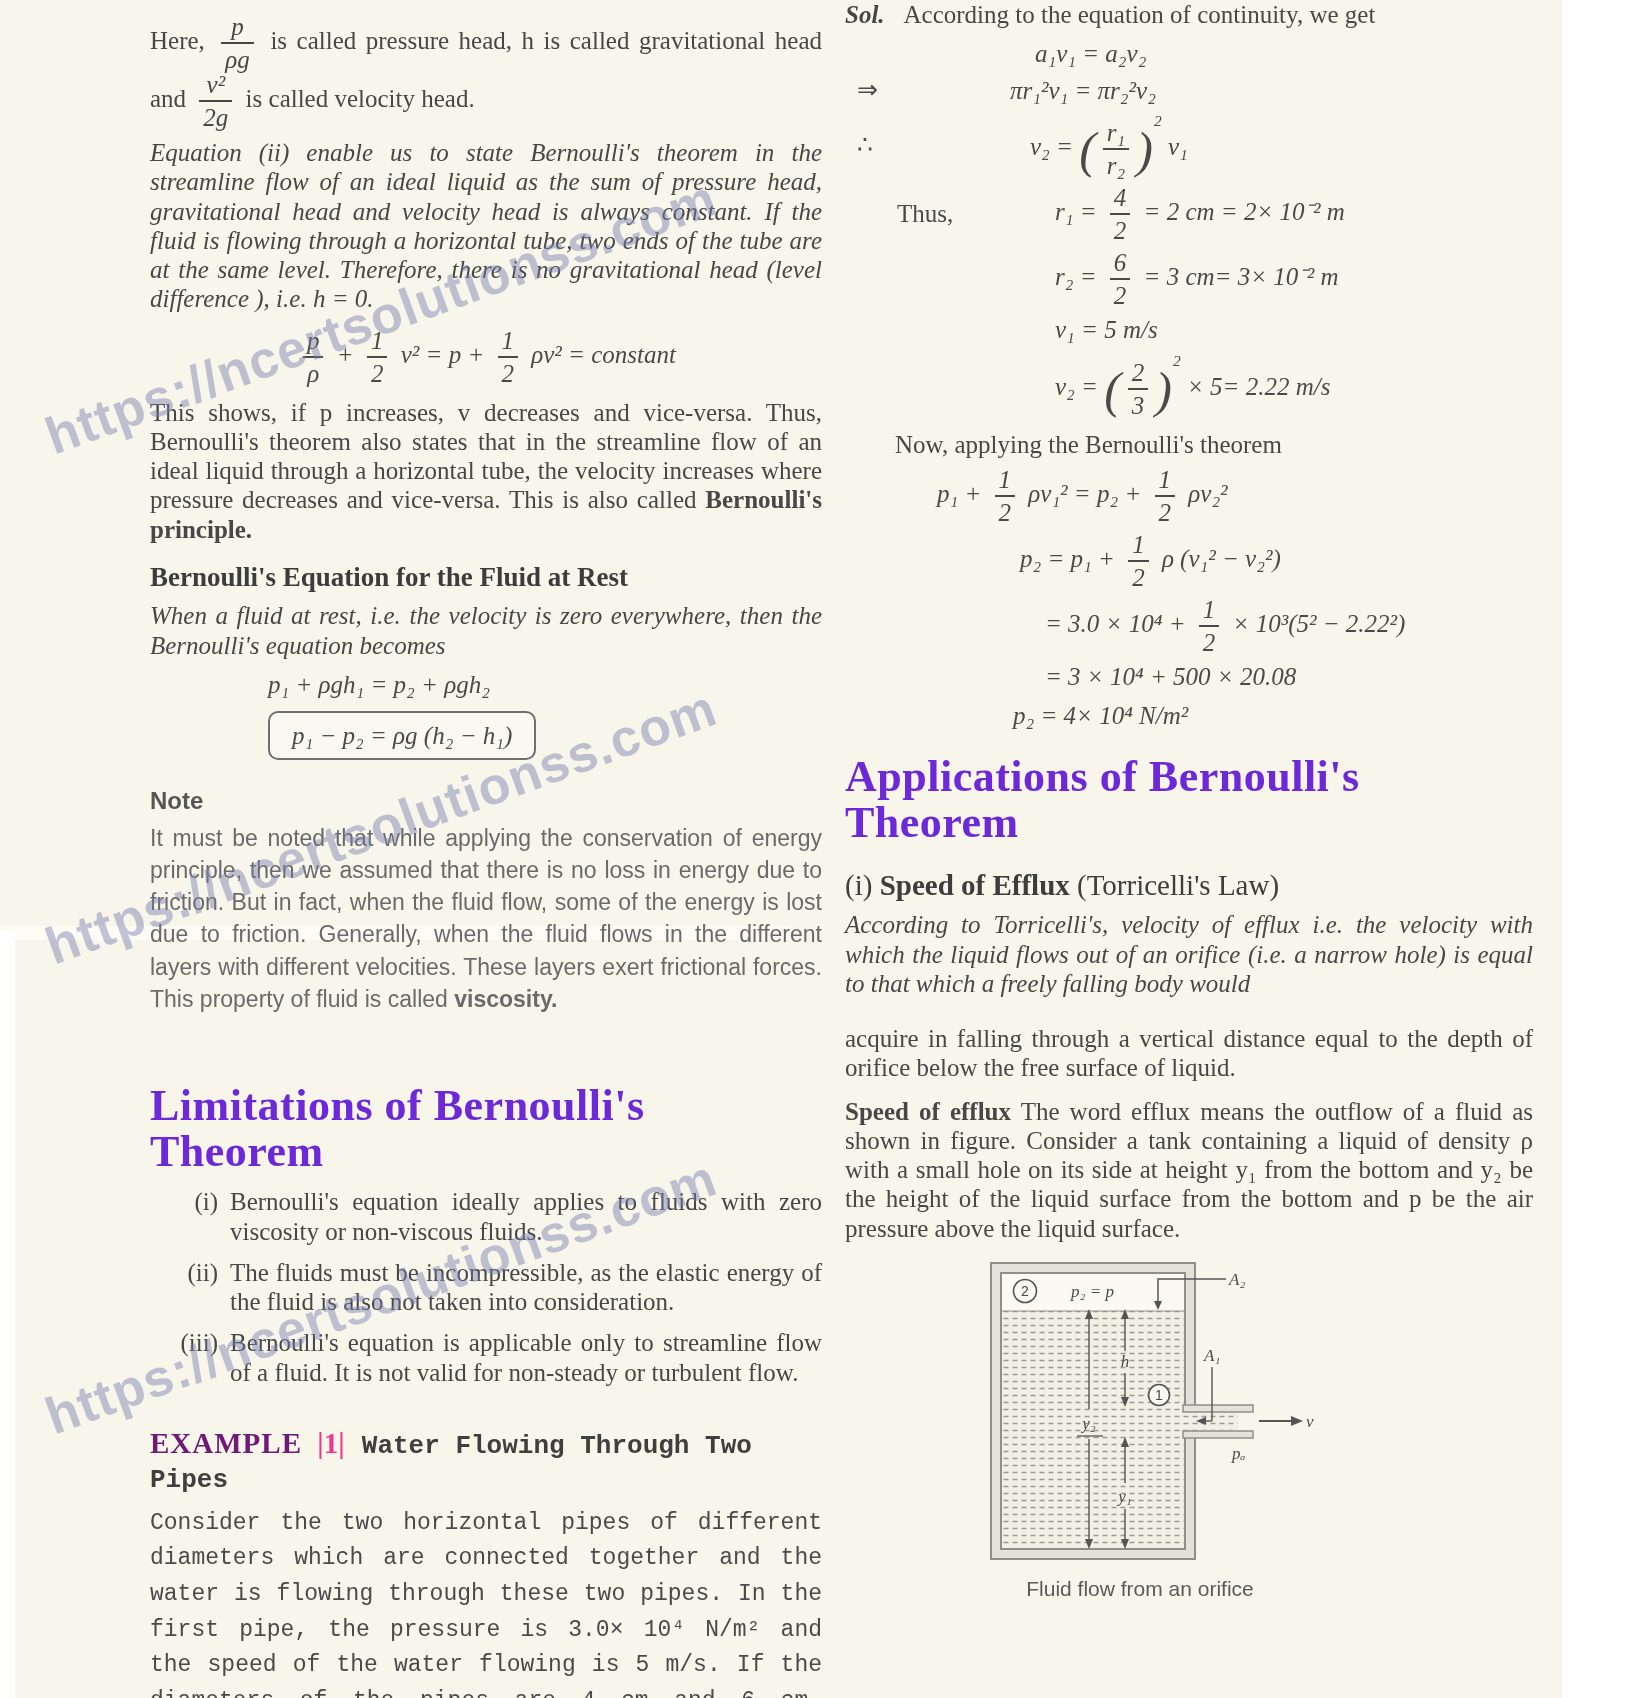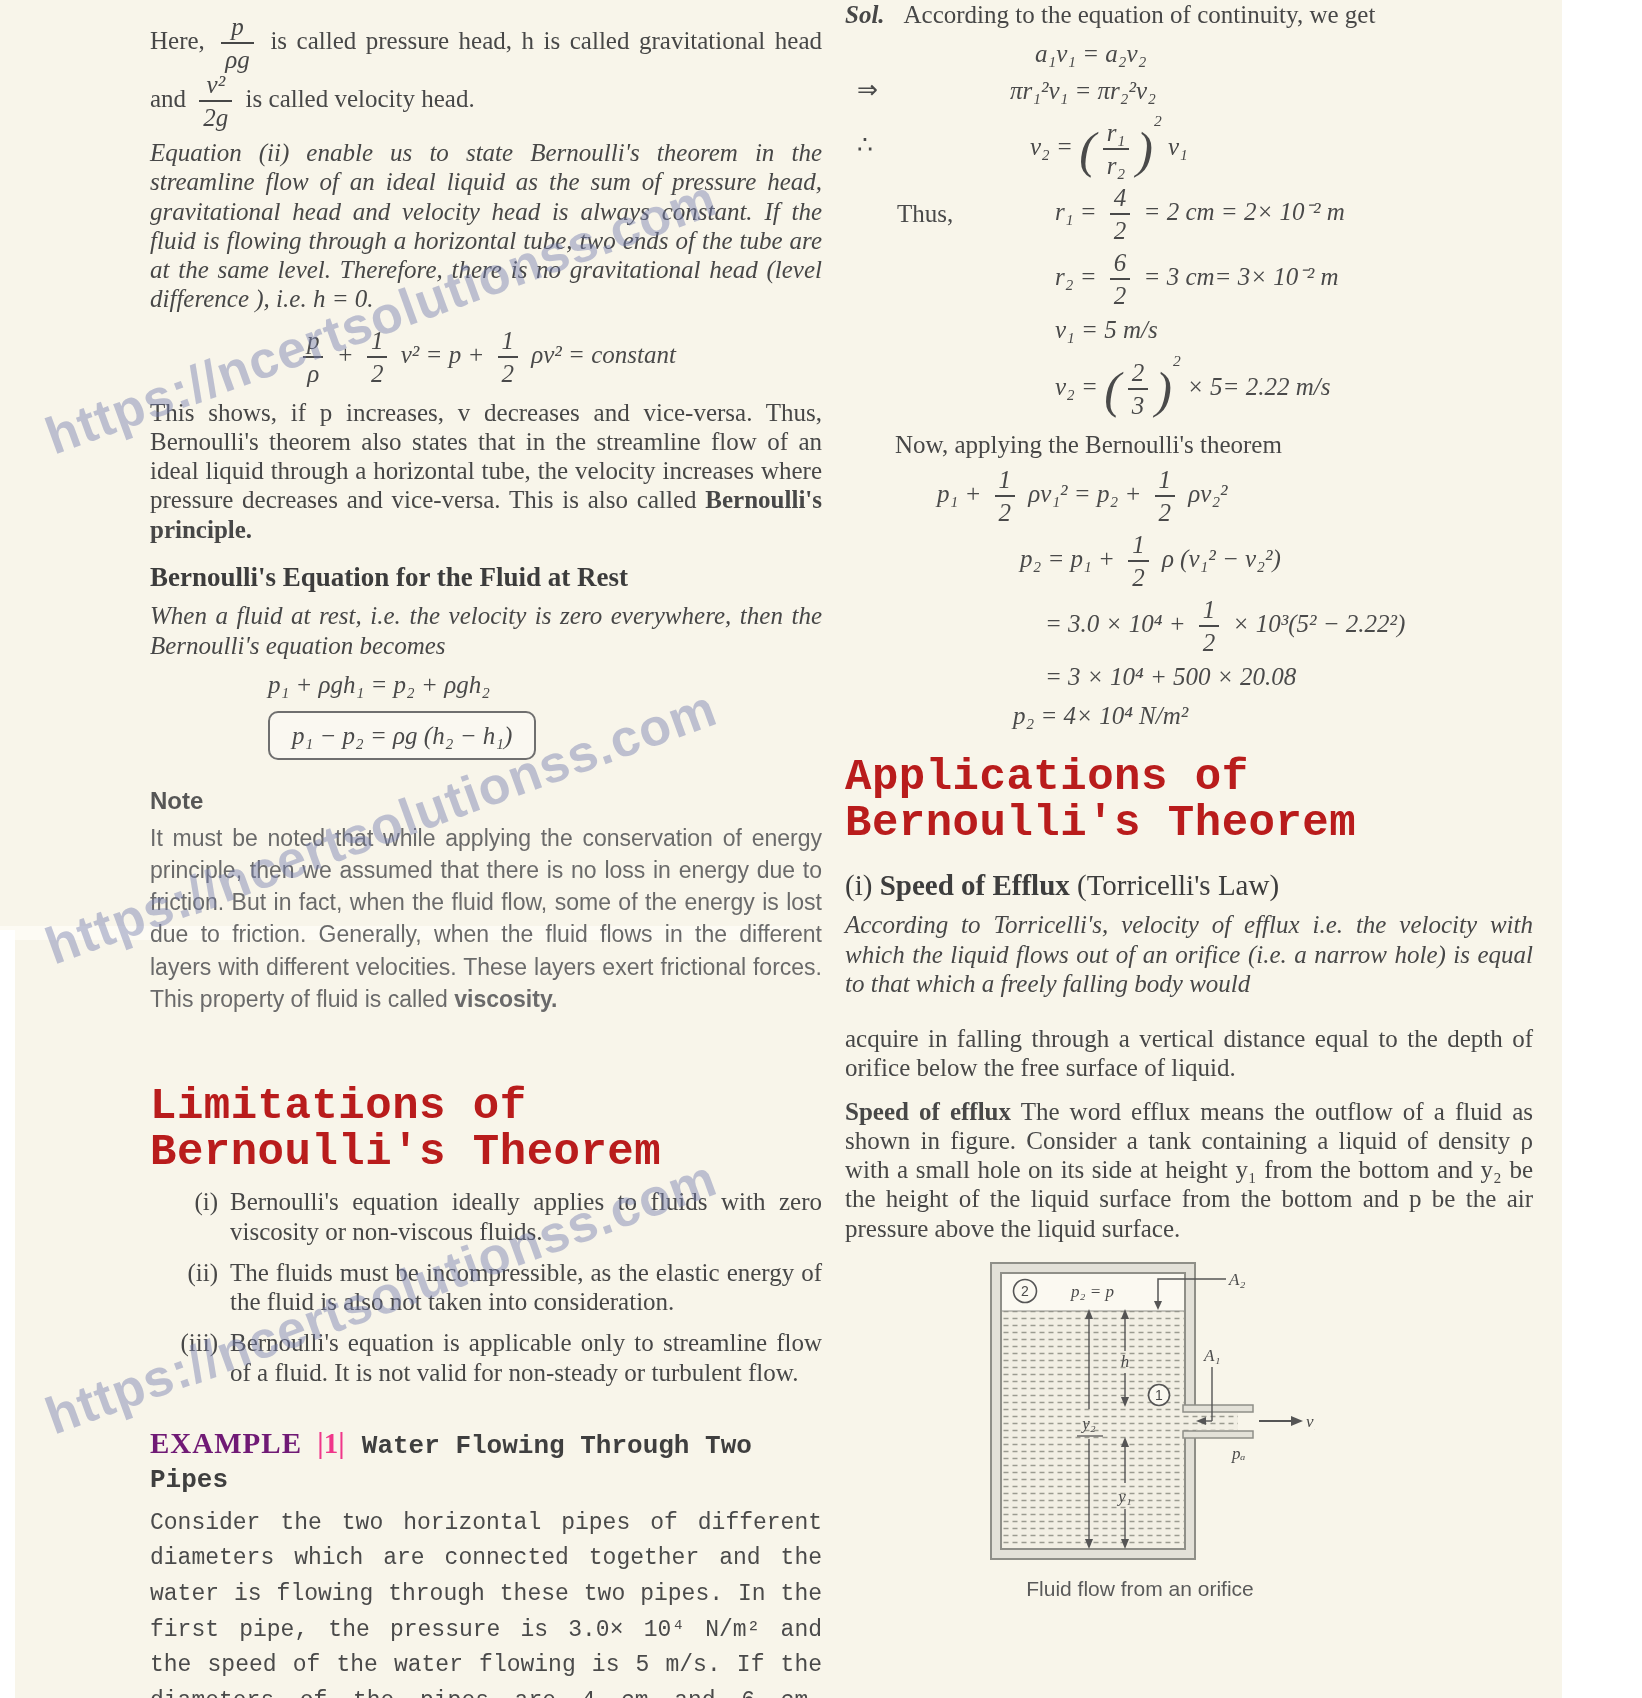--- a/index.html
+++ b/index.html
@@ -30,22 +30,22 @@
   .eq{font-style:italic;color:#4a4a4a;}
   .eqrow{position:relative;text-align:left;margin:7px 0;}
   .lead{position:absolute;left:12px;top:50%;transform:translateY(-50%);font-style:normal;}
   .bp{font-size:200%;font-weight:300;vertical-align:middle;line-height:0.8;}
   .psup{font-size:62%;vertical-align:1.9em;margin-left:1px;}
 
   .boxed{display:inline-block;border:2.5px solid #6f6f6f;border-radius:10px;
          padding:8px 22px;background:rgba(255,255,255,0.35);}
 
   .subhead{font-weight:bold;color:#3c3c3c;font-size:27px;margin-top:18px;}
-  .pinkhead{font-family:Liberation Mono, monospace;font-weight:bold;
-            color:#b91c1c;font-size:44px;line-height:1.05;letter-spacing:0.5px;
+  .pinkhead{font-family:Liberation Serif, serif;font-weight:bold;
+            color:#6d28d9;font-size:44px;line-height:1.05;letter-spacing:0.5px;
             text-align:left;}
   .notewrap{font-family:"Liberation Sans",sans-serif;color:#6a6a6a;font-size:23px;line-height:1.4;}
   .notewrap .ntitle{font-weight:bold;color:#565656;font-size:24px;margin-bottom:4px;}
   .b{font-weight:bold;}
   .listrow{display:flex;margin-top:12px;}
   .listrow .marker{flex:0 0 68px;text-align:right;padding-right:12px;}
   .listrow .ltext{flex:1;text-align:justify;}
 
   .exhead{margin-top:40px;font-size:29px;}
   .exlabel{color:#701a75;font-weight:bold;letter-spacing:1px;font-family:"Liberation Serif",serif;}

